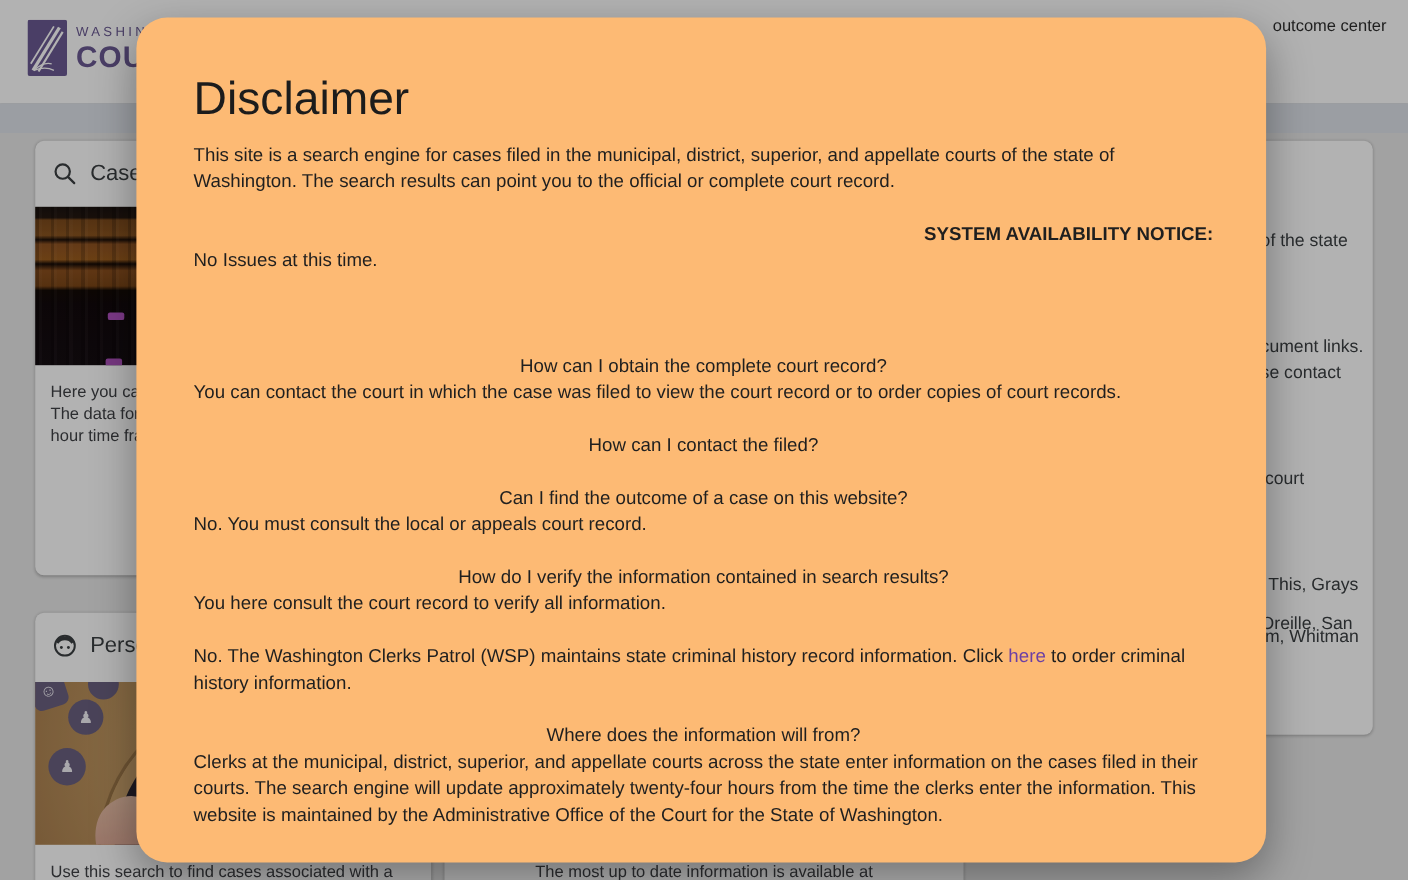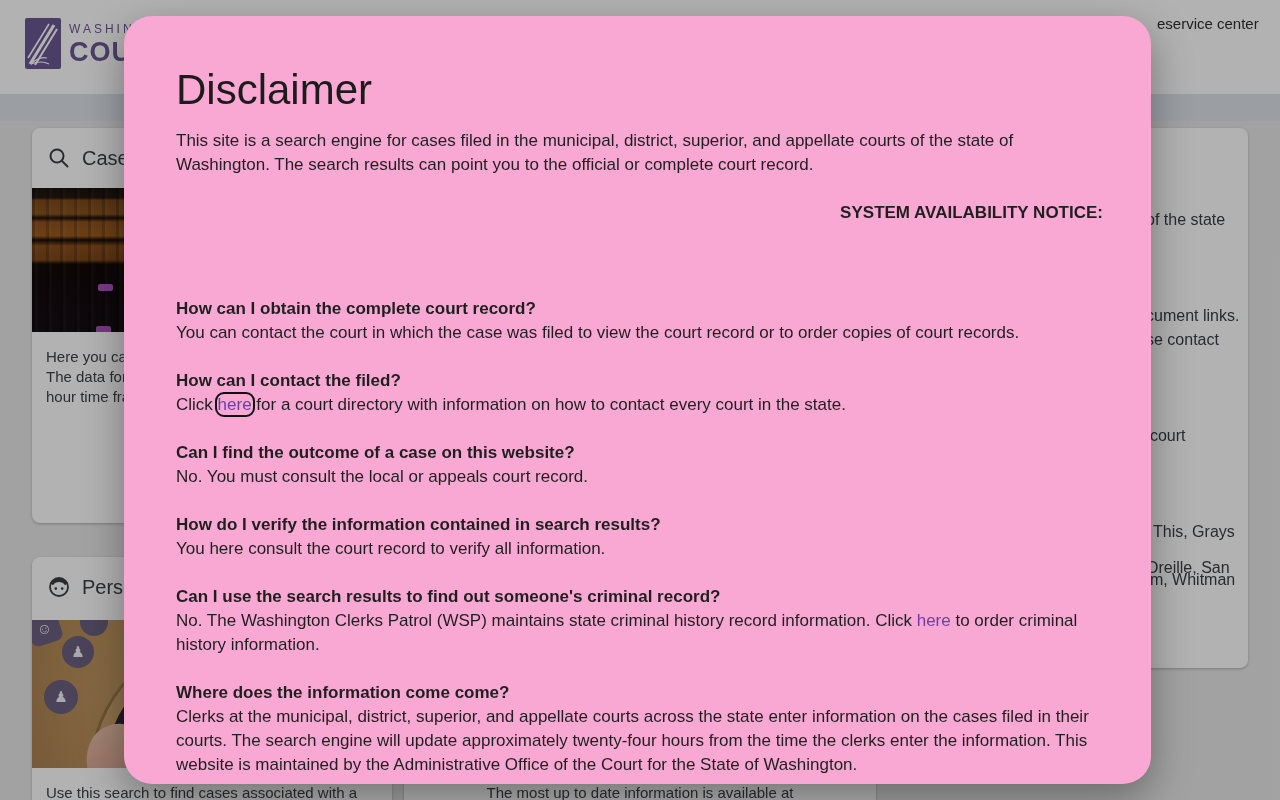--- a/index.html
+++ b/index.html
@@ -52,31 +52,31 @@
 
   .mid-caption{position:absolute;left:0;top:655px;width:100%;text-align:center;
                font-size:15px;line-height:20px;color:#3f4145;}
 
   .frag{position:absolute;font-size:16px;line-height:24px;color:#3c4043;white-space:nowrap;}
   .frag-f{display:block;}
   .frag-f::first-letter{color:#7b4038;}
 
   
   #scrim{position:absolute;inset:0;background:rgba(0,0,0,0.30);z-index:10;}
-  #modal{position:absolute;left:124px;top:16px;width:1027px;height:768px;background:#f9a8d4;
+  #modal{position:absolute;left:124px;top:16px;width:1027px;height:768px;background:#fdba74;
          border-radius:28px;z-index:30;box-shadow:0 14px 40px rgba(0,0,0,.35);
          padding:50px 48px 0 52px;overflow:hidden;}
   #modal-title{font-size:42px;line-height:48px;font-weight:400;color:#1c1c1c;margin:0 0 15px 0;}
   .m-body{max-width:930px;font-size:17px;line-height:24px;color:#1f1f1f;}
   .m-body p{margin:0;}
   .intro{margin-bottom:24px !important;}
   .notice{margin-bottom:72px;}
   .notice-h{font-weight:700;text-align:right;}
   .qa{margin-bottom:24px;}
-  .q{font-weight:700;}
+  .q{font-weight:400;text-align:center;}
   a.mlink{color:#6b3fa5;font-weight:500;text-decoration:none;cursor:pointer;}
   a.mlink.focused{outline:2px solid #101010;outline-offset:1px;border-radius:6px;}
 </style>
 </head>
 <body>
 
 <div id="stage">
 
   <div class="header">
     <div class="brand">
@@ -86,21 +86,21 @@
         <path d="M10 47 L32 11" stroke="#ffffff" stroke-width="2" fill="none"></path>
         <path d="M3 40 L24 6" stroke="#ffffff" stroke-width="1.6" fill="none"></path>
         <path d="M6 46 Q14 38 22 40" stroke="#ffffff" stroke-width="1.2" fill="none"></path>
         <path d="M6 46 Q16 42 24 46" stroke="#ffffff" stroke-width="1.2" fill="none"></path>
       </svg>
       <div class="brand-text">
         <div class="brand-l1">WASHINGTON</div>
         <div class="brand-l2">COURTS</div>
       </div>
     </div>
-    <div class="nav-eservice">eservice center</div>
+    <div class="nav-eservice">outcome center</div>
   </div>
   <div class="strip"></div>
 
   <div class="card" id="card-case">
     <div class="card-head">
       <svg width="22" height="22" viewBox="0 0 22 22">
         <circle cx="9" cy="9" r="6.5" stroke="#3c4043" stroke-width="2" fill="none"></circle>
         <line x1="14" y1="14" x2="19.5" y2="19.5" stroke="#3c4043" stroke-width="2" stroke-linecap="round"></line>
       </svg>
       <span class="card-title">Case search</span>
@@ -155,47 +155,46 @@
 
   <div id="scrim"></div>
 
   <div id="modal">
     <h1 id="modal-title">Disclaimer</h1>
     <div class="m-body">
       <p class="intro">This site is a search engine for cases filed in the municipal, district, superior, and appellate courts of the state of Washington. The search results can point you to the official or complete court record.</p>
 
       <div class="notice">
         <p class="notice-h">SYSTEM AVAILABILITY NOTICE:</p>
+        <p>No Issues at this time.</p>
       </div>
 
       <div class="qa">
         <p class="q">How can I obtain the complete court record?</p>
         <p class="a">You can contact the court in which the case was filed to view the court record or to order copies of court records.</p>
       </div>
 
       <div class="qa">
         <p class="q">How can I contact the filed?</p>
-        <p class="a"><span>Click </span><a class="mlink focused">here</a><span> for a court directory with information on how to contact every court in the state.</span></p>
       </div>
 
       <div class="qa">
         <p class="q">Can I find the outcome of a case on this website?</p>
         <p class="a">No. You must consult the local or appeals court record.</p>
       </div>
 
       <div class="qa">
         <p class="q">How do I verify the information contained in search results?</p>
         <p class="a">You here consult the court record to verify all information.</p>
       </div>
 
       <div class="qa">
-        <p class="q">Can I use the search results to find out someone's criminal record?</p>
         <p class="a"><span>No. The Washington Clerks Patrol (WSP) maintains state criminal history record information. Click </span><a class="mlink">here</a><span> to order criminal history information.</span></p>
       </div>
 
       <div class="qa">
-        <p class="q">Where does the information come come?</p>
+        <p class="q">Where does the information will from?</p>
         <p class="a">Clerks at the municipal, district, superior, and appellate courts across the state enter information on the cases filed in their courts. The search engine will update approximately twenty-four hours from the time the clerks enter the information. This website is maintained by the Administrative Office of the Court for the State of Washington.</p>
       </div>
     </div>
   </div>
 
 </div>
 
 </body></html>

